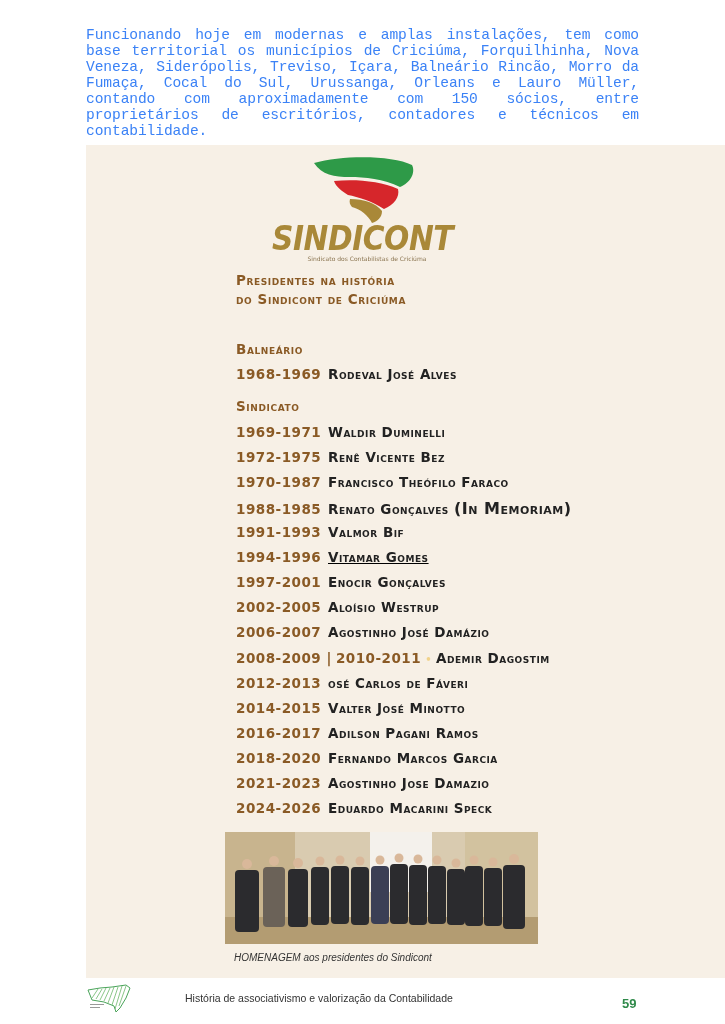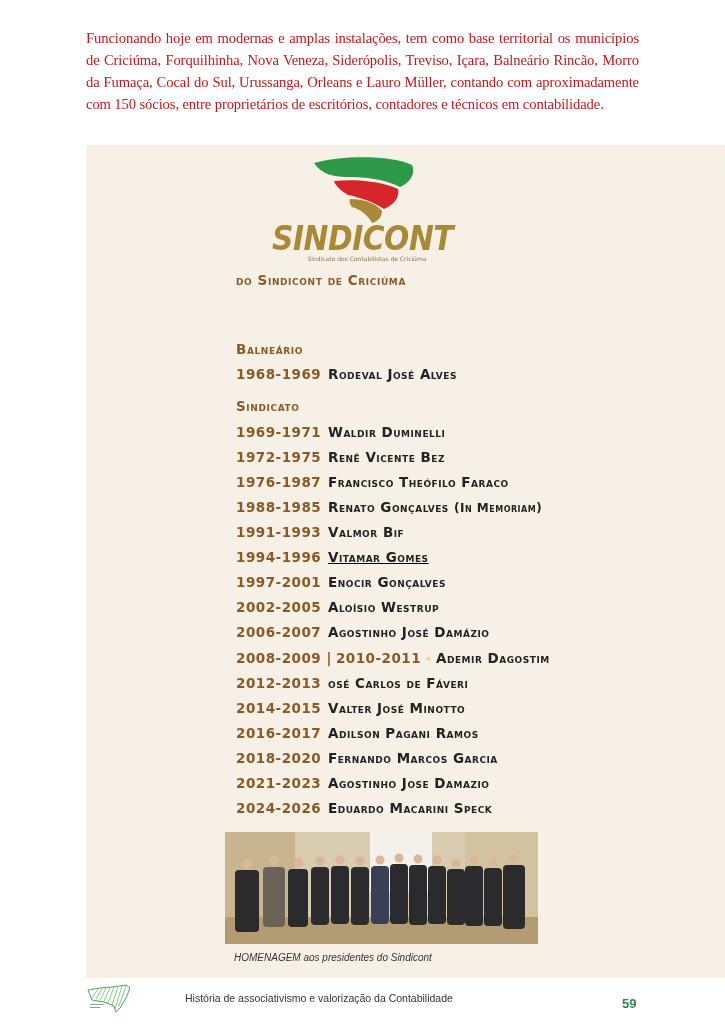--- a/index.html
+++ b/index.html
@@ -3,23 +3,23 @@
 <meta charset="utf-8">
 <style>
   html, body { margin:0; padding:0; }
   body {
     width:725px; height:1024px; position:relative; overflow:hidden;
     background:#ffffff;
     font-family:"DejaVu Sans", sans-serif;
   }
   .intro {
     position:absolute; left:86px; top:27px; width:553px;
-    font-size:14.6px; line-height:22px; color:#b91c1c;
+    font-size:14.6px; line-height:16px; color:#3b82f6;
     text-align:justify; letter-spacing:-0.1px;
-    font-family:Liberation Serif, serif;
+    font-family:Liberation Mono, monospace;
   }
   .panel {
     position:absolute; left:86px; top:145px; width:639px; height:833px;
     background:#f7f0e6;
   }
   .logo { position:absolute; left:272px; top:155px; width:182px; height:110px; }
   .logo svg { display:block; }
   .logo-word {
     position:absolute; left:0; top:64px; width:182px; text-align:center;
     font-family:"DejaVu Sans", sans-serif; font-weight:bold; font-style:italic;
@@ -81,34 +81,35 @@
   <svg width="182" height="70" viewBox="0 0 182 70">
     <path d="M42 8 C70 0,120 0,140 10 C144 18,138 28,128 32 C112 24,92 22,78 22 C62 22,50 20,42 8 Z" fill="#2e9a48"></path>
     <path d="M62 26 C84 24,108 26,126 34 C128 42,122 50,112 54 C100 46,86 42,76 40 C70 36,64 32,62 26 Z" fill="#d6262b"></path>
     <path d="M78 44 C92 44,104 48,110 56 C110 62,106 66,100 68 C96 60,88 54,80 52 C78 50,77 47,78 44 Z" fill="#a98838"></path>
   </svg>
   <div class="logo-word">SINDICONT</div>
   <div class="logo-sub">Sindicato dos Contabilistas de Criciúma</div>
 </div>
 
 <div class="title sc">
+  <div>Presidentes na história</div>
   <div>do Sindicont de Criciúma</div>
 </div>
 
 <div class="section" style="top:341px;">Balneário</div>
 <div class="row" style="top:366px;">
   <span class="yr">1968-1969</span><span class="nm">Rodeval José Alves</span>
 </div>
 
 <div class="section" style="top:398px;">Sindicato</div>
 
 <div class="row" style="top:424px;"><span class="yr">1969-1971</span><span class="nm">Waldir Duminelli</span></div>
 <div class="row" style="top:449px;"><span class="yr">1972-1975</span><span class="nm">Renê Vicente Bez</span></div>
-<div class="row" style="top:474px;"><span class="yr">1976-1987</span><span class="nm">Francisco Theófilo Faraco</span></div>
-<div class="row" style="top:499px;"><span class="yr">1988-1985</span><span class="nm">Renato Gonçalves</span> <span class="nm" style="font-size:12px;">(In Memoriam)</span></div>
+<div class="row" style="top:474px;"><span class="yr">1970-1987</span><span class="nm">Francisco Theófilo Faraco</span></div>
+<div class="row" style="top:499px;"><span class="yr">1988-1985</span><span class="nm">Renato Gonçalves</span> <span class="nm" style="font-size:16px;">(In Memoriam)</span></div>
 <div class="row" style="top:524px;"><span class="yr">1991-1993</span><span class="nm">Valmor Bif</span></div>
 <div class="row" style="top:549px;text-decoration:underline;"><span class="yr">1994-1996</span><span class="nm">Vitamar Gomes</span></div>
 <div class="row" style="top:574px;"><span class="yr">1997-2001</span><span class="nm">Enocir Gonçalves</span></div>
 <div class="row" style="top:599px;"><span class="yr">2002-2005</span><span class="nm">Aloísio Westrup</span></div>
 <div class="row" style="top:624px;"><span class="yr">2006-2007</span><span class="nm">Agostinho José Damázio</span></div>
 <div class="row" style="top:650px;"><span class="yr2">2008-2009</span> <span class="sep">|</span><span class="yr2">2010-2011</span><span class="dot">•</span><span class="nm">Ademir Dagostim</span></div>
 <div class="row" style="top:675px;"><span class="yr">2012-2013</span><span class="nm">osé Carlos de Fáveri</span></div>
 <div class="row" style="top:700px;"><span class="yr">2014-2015</span><span class="nm">Valter José Minotto</span></div>
 <div class="row" style="top:725px;"><span class="yr">2016-2017</span><span class="nm">Adilson Pagani Ramos</span></div>
 <div class="row" style="top:750px;"><span class="yr">2018-2020</span><span class="nm">Fernando Marcos Garcia</span></div>

